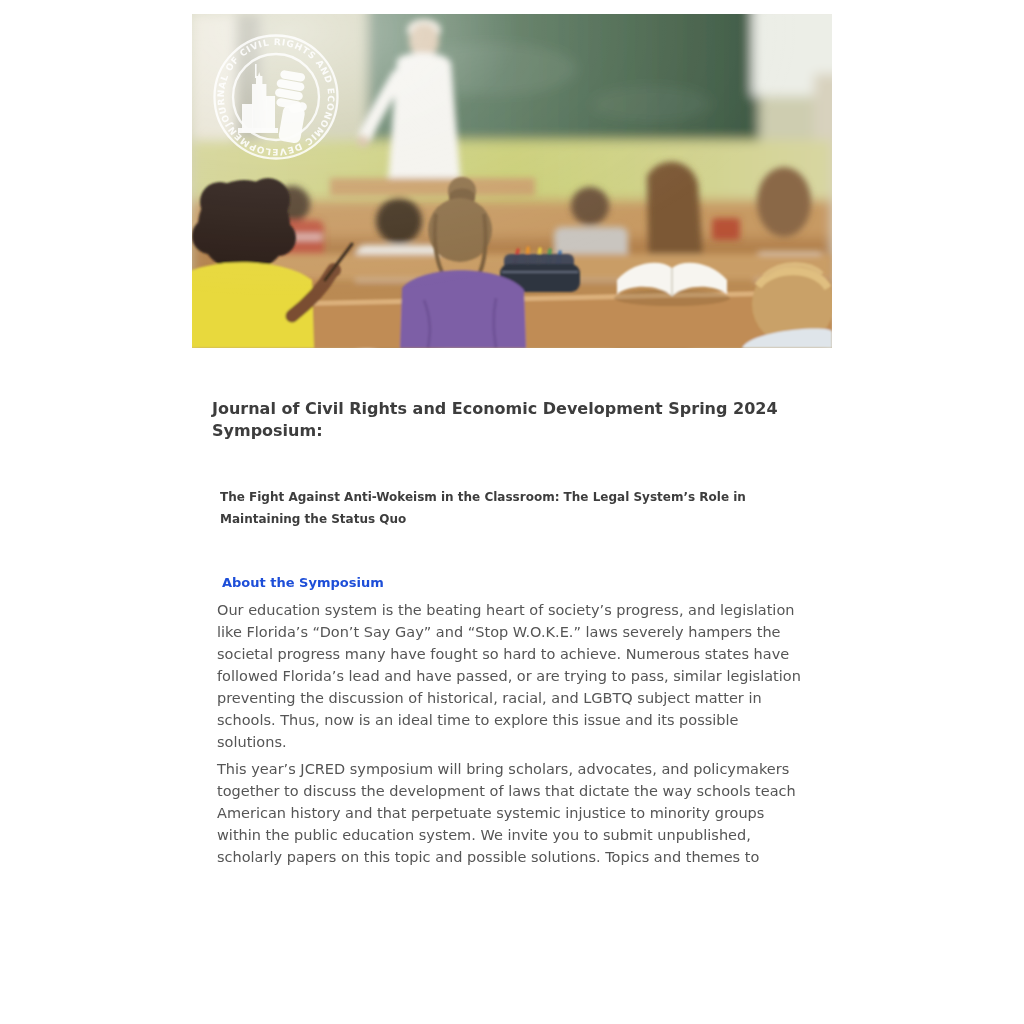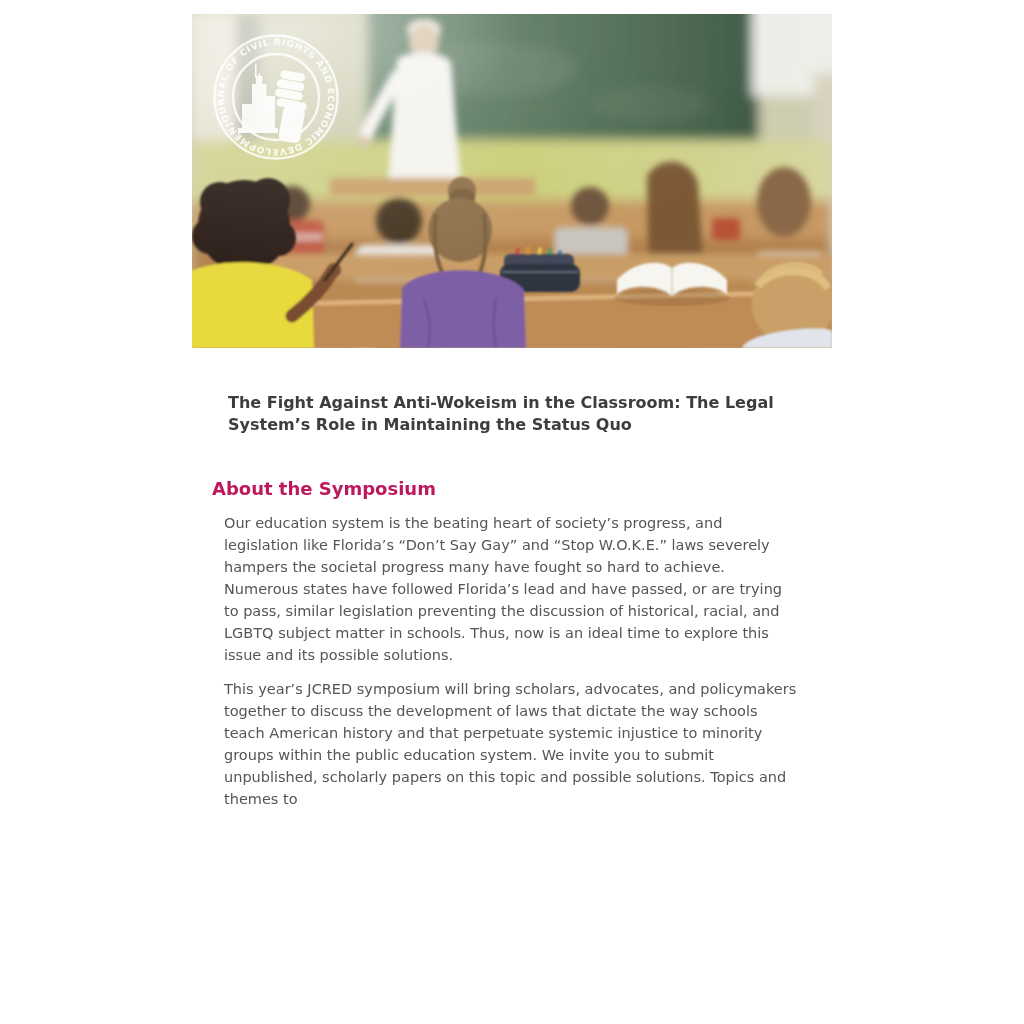--- a/index.html
+++ b/index.html
@@ -32,36 +32,36 @@
     line-height: 22px;
   }
   .h-title {
     margin: 50px 0 0 0;
     font-size: 16px;
     line-height: 22px;
     font-weight: bold;
     color: #3d3d3d;
   }
   .h-subtitle {
-    margin: 44px 0 0 16px;
-    font-size: 16px;
+    margin: 44px 0 0 8px;
+    font-size: 12px;
     line-height: 22px;
     font-weight: bold;
     color: #3d3d3d;
   }
   .p-intro { margin: 42px 0 0 0; }
   .p-intro em { font-style: italic; }
   .sec-heading {
-    margin: 42px 0 0 0;
-    font-size: 18px;
+    margin: 42px 0 0 10px;
+    font-size: 13px;
     line-height: 22px;
     font-weight: bold;
-    color: #be185d;
-  }
-  .sec-body { margin: 12px; }
+    color: #1d4ed8;
+  }
+  .sec-body { margin: 5px; }
 </style>
 </head>
 <body>
 
 <div class="email-wrap">
 
   <div class="hero">
     <svg width="640" height="334" viewBox="0 0 640 334" xmlns="http://www.w3.org/2000/svg">
       <defs>
         <linearGradient id="board" x1="0" y1="0" x2="1" y2="0">
@@ -212,20 +212,21 @@
             <rect x="-15" y="0.2" width="25" height="8.4" rx="4.2"></rect>
             <rect x="-2" y="2" width="18" height="9" rx="4.5" transform="rotate(-22 7 6)"></rect>
           </g>
         </g>
       </g>
     </svg>
   </div>
 
   <div class="content">
 
+    <h1 class="h-title">Journal of Civil Rights and Economic Development Spring 2024 Symposium:</h1>
 
     <h2 class="h-subtitle">The Fight Against Anti-Wokeism in the Classroom: The Legal System’s Role in Maintaining the Status Quo</h2>
 
 
     <h3 class="sec-heading">About the Symposium</h3>
     <p class="sec-body">Our education system is the beating heart of society’s progress, and legislation like Florida’s “Don’t Say Gay” and “Stop W.O.K.E.” laws severely hampers the societal progress many have fought so hard to achieve. Numerous states have followed Florida’s lead and have passed, or are trying to pass, similar legislation preventing the discussion of historical, racial, and LGBTQ subject matter in schools. Thus, now is an ideal time to explore this issue and its possible solutions.</p>
 
     <p class="sec-body">This year’s JCRED symposium will bring scholars, advocates, and policymakers together to discuss the development of laws that dictate the way schools teach American history and that perpetuate systemic injustice to minority groups within the public education system. We invite you to submit unpublished, scholarly papers on this topic and possible solutions. Topics and themes to</p>
 
   </div>

